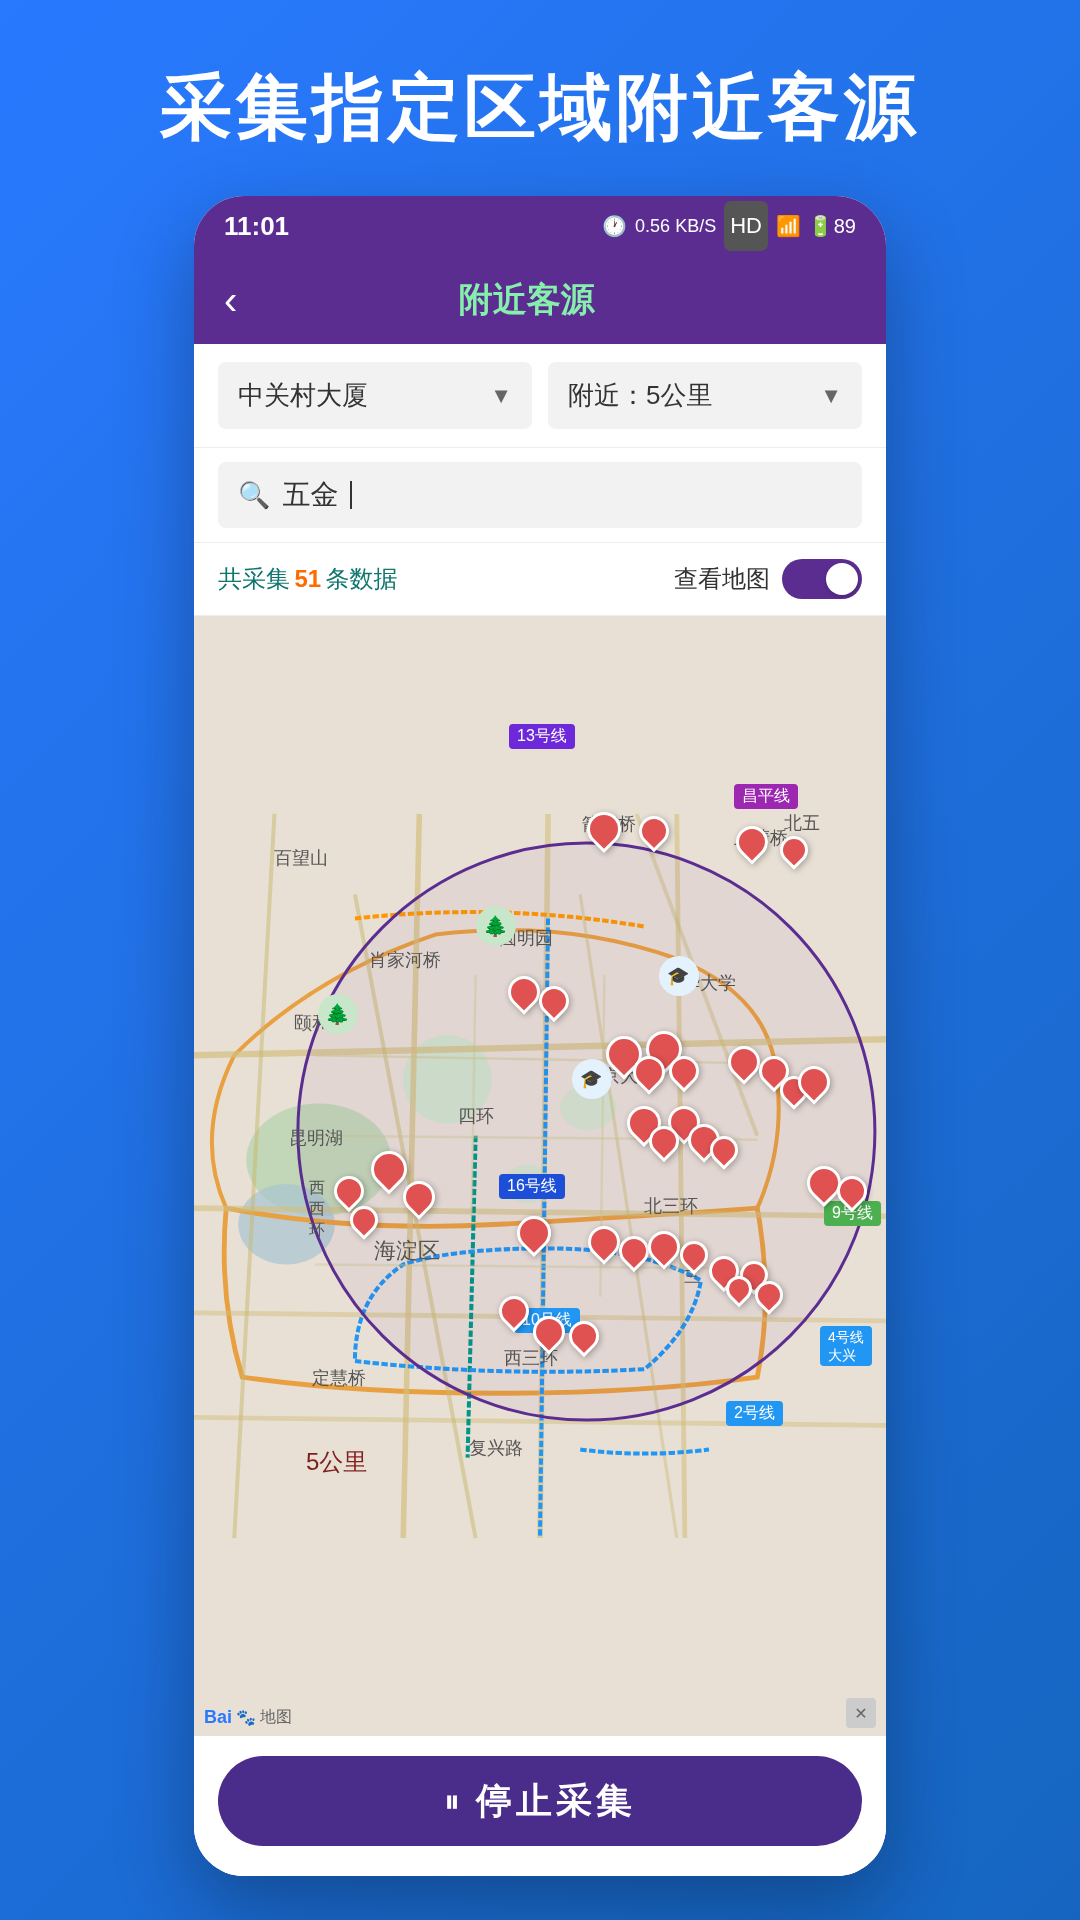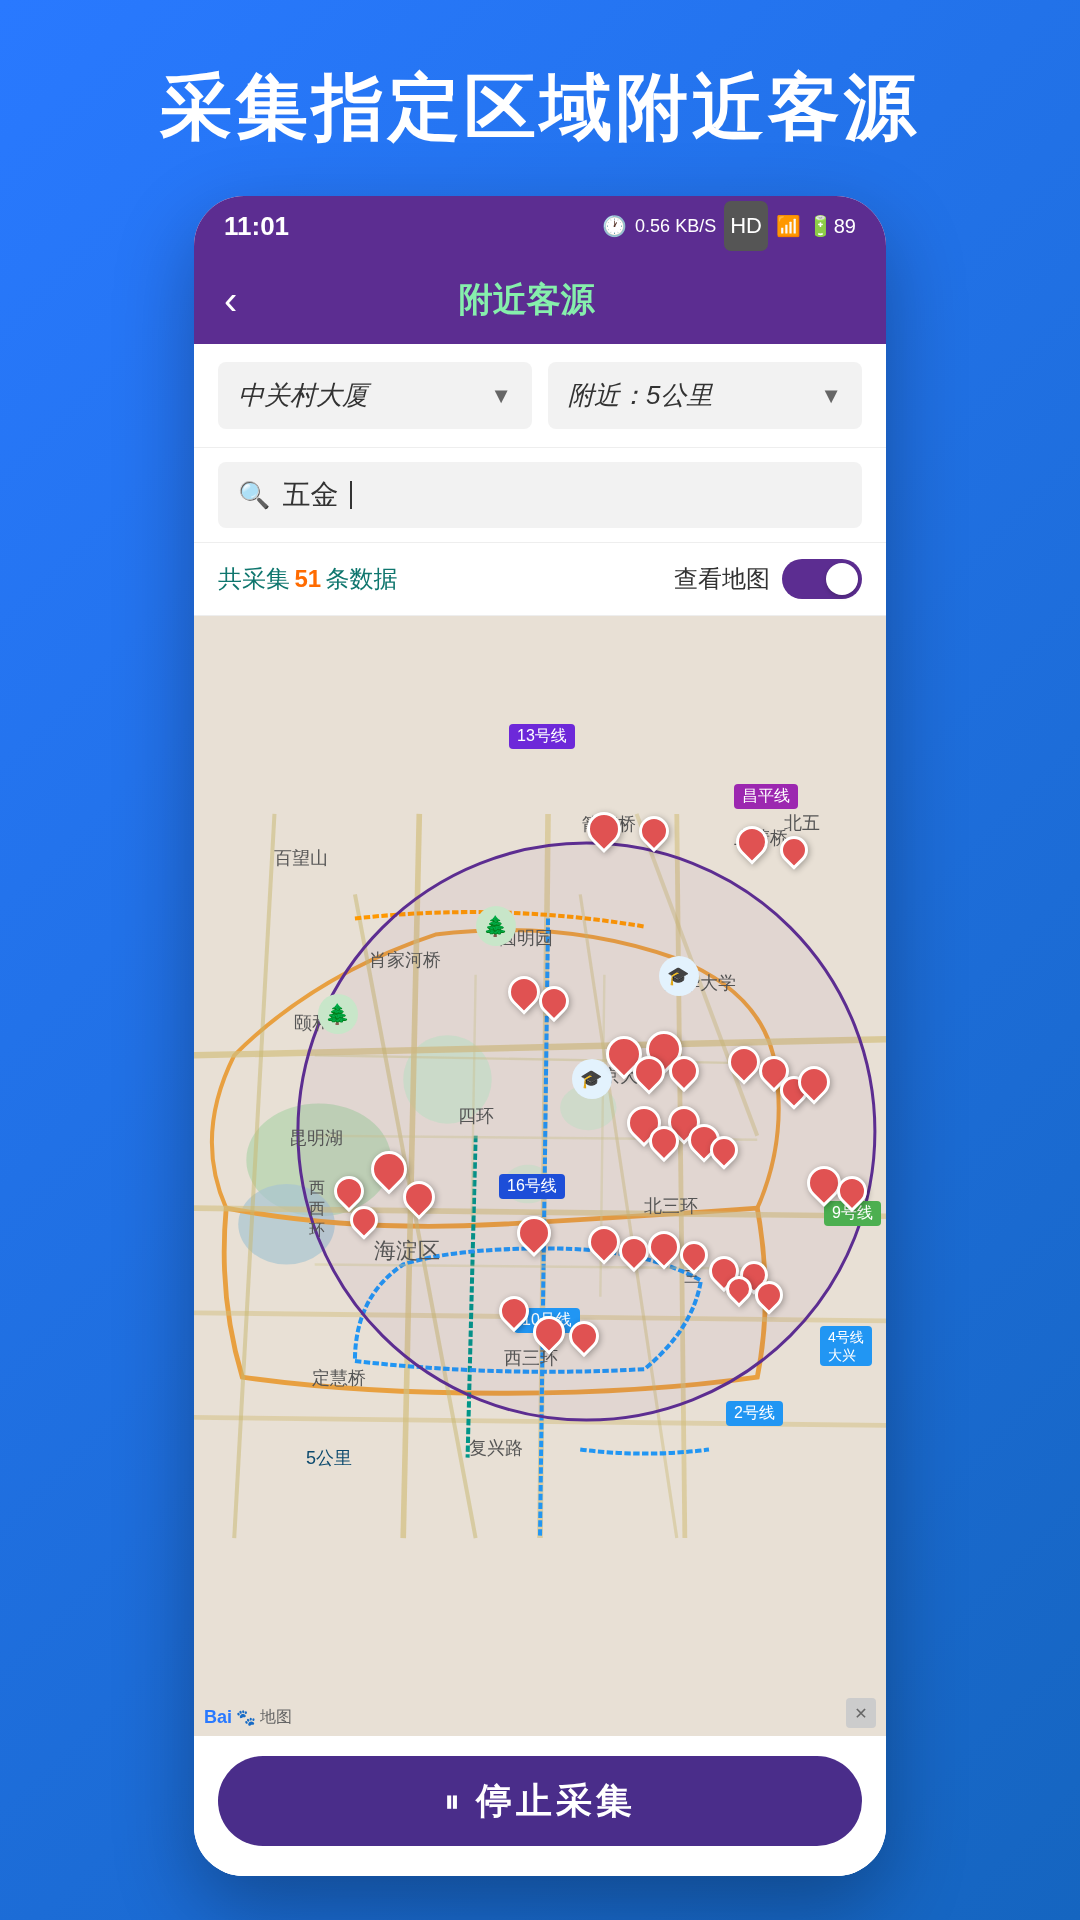--- a/index.html
+++ b/index.html
@@ -111,21 +111,20 @@
       flex: 1;
       background: #f2f2f2;
       border: none;
       border-radius: 8px;
       padding: 16px 20px;
       font-size: 26px;
       color: #333;
       display: flex;
       align-items: center;
       justify-content: space-between;
-      font-style: italic;
     }
 
     .filter-select-text {
       color: #333;
       font-size: 26px;
     }
 
     .filter-select-arrow {
       color: #666;
       font-size: 22px;
@@ -627,21 +626,21 @@
         <div style="width:28px;height:28px;background:#e05252;border-radius:50% 50% 50% 0;transform:rotate(-45deg);border:3px solid white;box-shadow:0 2px 6px rgba(0,0,0,0.3);"></div>
       </div>
       <div class="pin" style="left:545px; top:660px;">
         <div style="width:26px;height:26px;background:#e05252;border-radius:50% 50% 50% 0;transform:rotate(-45deg);border:3px solid white;box-shadow:0 2px 6px rgba(0,0,0,0.3);"></div>
       </div>
       <div class="pin" style="left:575px; top:665px;">
         <div style="width:28px;height:28px;background:#e05252;border-radius:50% 50% 50% 0;transform:rotate(-45deg);border:3px solid white;box-shadow:0 2px 6px rgba(0,0,0,0.3);"></div>
       </div>
 
       
-      <div style="position:absolute; left:112px; top:830px; font-size:18px; color:#0c4a6e;">5公里</div>
+      <div style="position:absolute; left:112px; top:830px; font-size:24px; color:#7f1d1d;">5公里</div>
 
       
       <div class="baidu-watermark">
         <span class="baidu-logo">Bai</span>
         <span style="color:#e00;">🐾</span>
         <span>地图</span>
       </div>
 
       
       <div style="position:absolute; bottom:8px; right:10px; width:30px; height:30px; background:#ccc; border-radius:4px; display:flex; align-items:center; justify-content:center; font-size:16px; color:#666; cursor:pointer;">✕</div>

